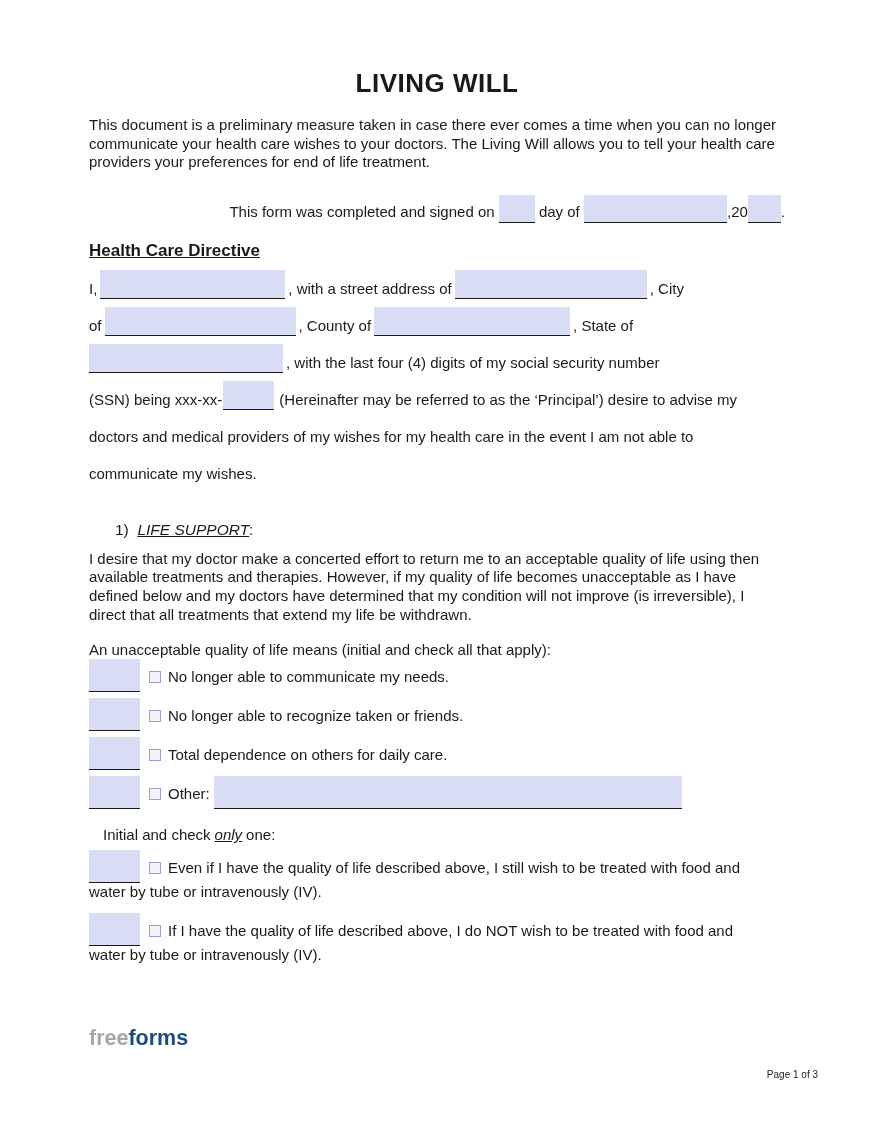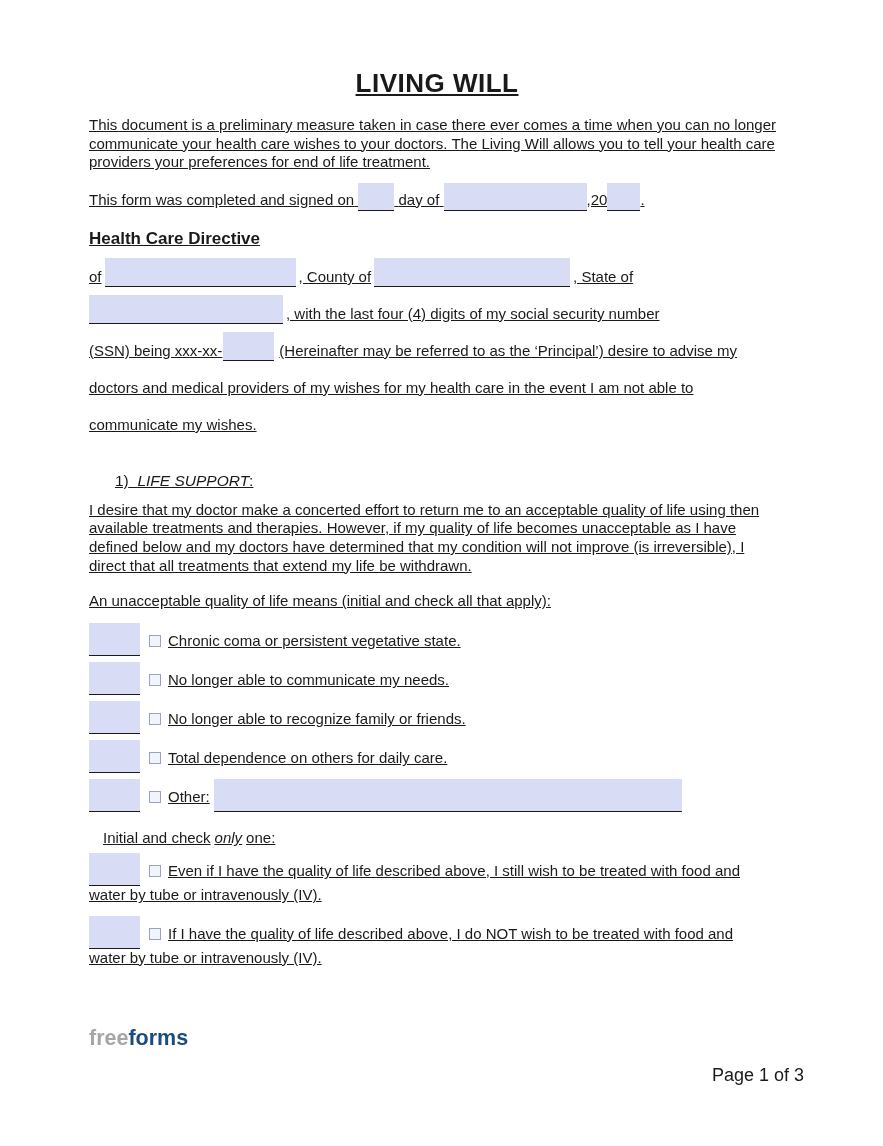--- a/index.html
+++ b/index.html
@@ -11,32 +11,32 @@
     --logo_forms:#1b4b7e;
   }
   *{box-sizing:border-box;}
   html,body{margin:0;padding:0;background:#ffffff;}
   body{
     width:883px;height:1146px;
     font-family:"Liberation Sans","DejaVu Sans",sans-serif;
     color:var(--ink);
     font-size:15px;
   }
-  .page{position:relative;width:874px;height:1146px;background:#fff;overflow:hidden;text-decoration:underline;}
+  .page{position:relative;width:874px;height:1146px;background:#fff;overflow:hidden;}
   .content{padding:0 89px;}
   .doc-title{
     margin:68px 0 0 0;
     text-align:center;
     font-size:26px;
     font-weight:bold;
     letter-spacing:.5px;
     line-height:30px;
   }
   .intro{margin:18px 0 0 0;line-height:18.6px;}
-  .signed-line{margin:11px 0 0 0;line-height:20px;white-space:nowrap;}
+  .signed-line{margin:23px 0 0 0;line-height:20px;white-space:nowrap;text-align:right;}
   .field{
     display:inline-block;
     background:var(--field_highlight);
     border-bottom:1.5px solid var(--ink);
     height:28px;
     vertical-align:-6px;
   }
   .w36{width:36px;} .w143{width:143px;} .w33{width:33px;}
   .w185{width:185px;} .w192{width:192px;} .w191{width:191px;}
   .w196{width:196px;} .w194{width:194px;} .w51{width:51px;}
@@ -90,22 +90,22 @@
   .only-intro .emph{font-style:italic;text-decoration:underline;margin:0 4px;}
   .choice{margin:6px 16px 0 0;line-height:18.6px;}
   .choice + .choice{margin-top:11px;}
   .footer-logo{
     position:absolute;left:89px;top:1026px;
     font-size:21.5px;font-weight:bold;line-height:24px;
   }
   .footer-logo .free{color:var(--logo_free);}
   .footer-logo .forms{color:var(--logo_forms);}
   .footer-page{
-    position:absolute;right:70px;top:1066px;
-    font-size:18px;line-height:18px;
+    position:absolute;right:56px;top:1066px;
+    font-size:10px;line-height:18px;
   }
 </style>
 </head>
 <body>
 
 <div class="page">
   <div class="content">
 
     <h1 class="doc-title">LIVING WILL</h1>
 
@@ -114,20 +114,23 @@
     <p class="signed-line">
       <span>This form was completed and signed on</span>
       <span class="field w36"></span>
       <span>day of</span>
       <span class="field w143"></span><span>,20</span><span class="field w33"></span><span>.</span>
     </p>
 
     <h2 class="sec-heading">Health Care Directive</h2>
 
     <div class="dblock">
+      <div class="dline">
+        <span>I,</span><span class="field w185"></span><span>, with a street address of</span><span class="field w192"></span><span>, City</span>
+      </div>
       <div class="dline">
         <span>of</span><span class="field w191"></span><span>, County of</span><span class="field w196"></span><span>, State of</span>
       </div>
       <div class="dline">
         <span class="field w194" style="margin-left:0;"></span><span>, with the last four (4) digits of my social security number</span>
       </div>
       <div class="dline">
         <span>(SSN) being xxx-xx-</span><span class="field w51 snug"></span><span>(Hereinafter may be referred to as the ‘Principal’) desire to advise my</span>
       </div>
       <div class="dline">
@@ -139,28 +142,25 @@
     </div>
 
     <p class="ls-heading">
       <span>1)</span>&nbsp;&nbsp;<span class="ls-title">LIFE SUPPORT</span><span>:</span>
     </p>
 
     <p class="ls-body">I desire that my doctor make a concerted effort to return me to an acceptable quality of life using then available treatments and therapies. However, if my quality of life becomes unacceptable as I have defined below and my doctors have determined that my condition will not improve (is irreversible), I direct that all treatments that extend my life be withdrawn.</p>
 
     <p class="check-intro">An unacceptable quality of life means (initial and check all that apply):</p>
 
-    <p class="check-row first">
-      <span class="initial-field"></span><span class="cbx"></span><span>Chronic coma or persistent vegetative state.</span>
-    </p>
     <p class="check-row">
       <span class="initial-field"></span><span class="cbx"></span><span>No longer able to communicate my needs.</span>
     </p>
     <p class="check-row">
-      <span class="initial-field"></span><span class="cbx"></span><span>No longer able to recognize family or friends.</span>
+      <span class="initial-field"></span><span class="cbx"></span><span>No longer able to recognize taken or friends.</span>
     </p>
     <p class="check-row">
       <span class="initial-field"></span><span class="cbx"></span><span>Total dependence on others for daily care.</span>
     </p>
     <p class="check-row">
       <span class="initial-field"></span><span class="cbx"></span><span>Other:</span><span class="other-field"></span>
     </p>
 
     <p class="only-intro">
       <span>Initial and check</span><span class="emph">only</span><span>one:</span>

